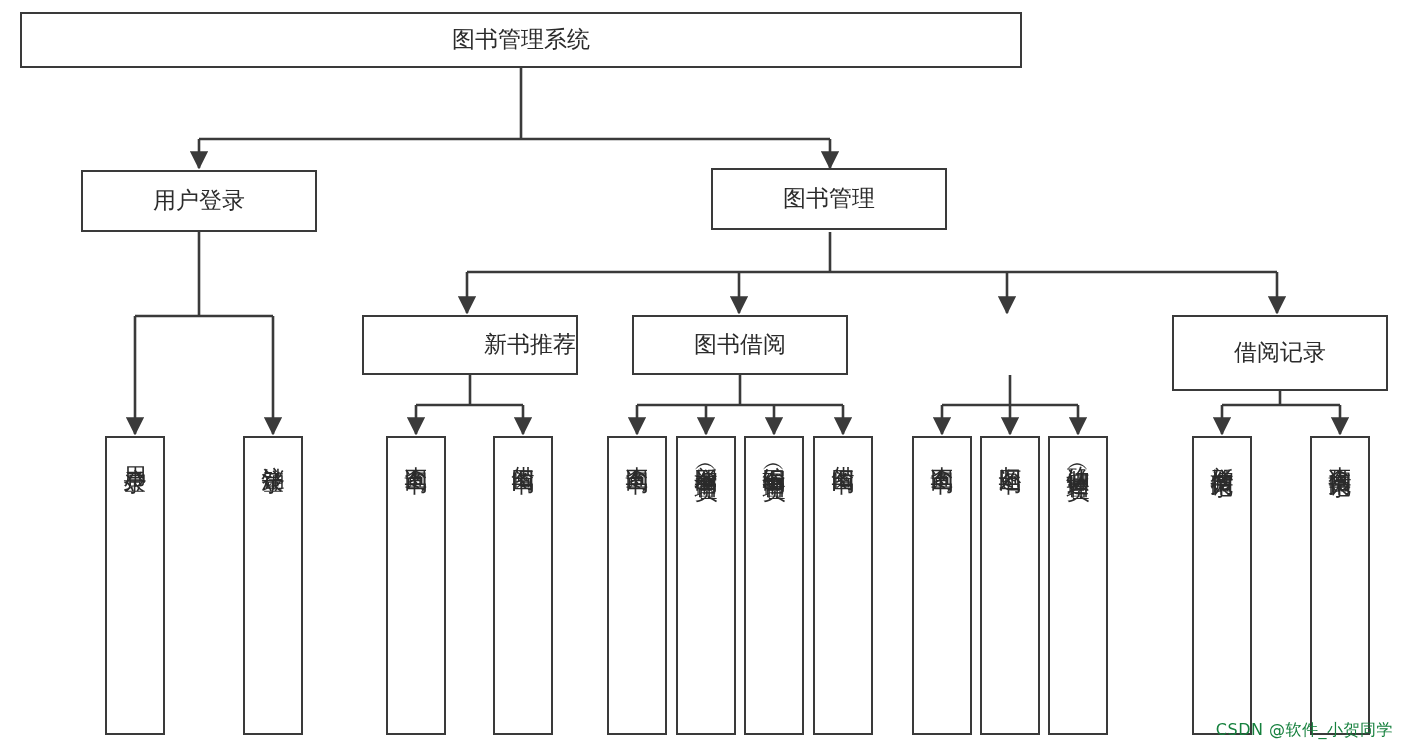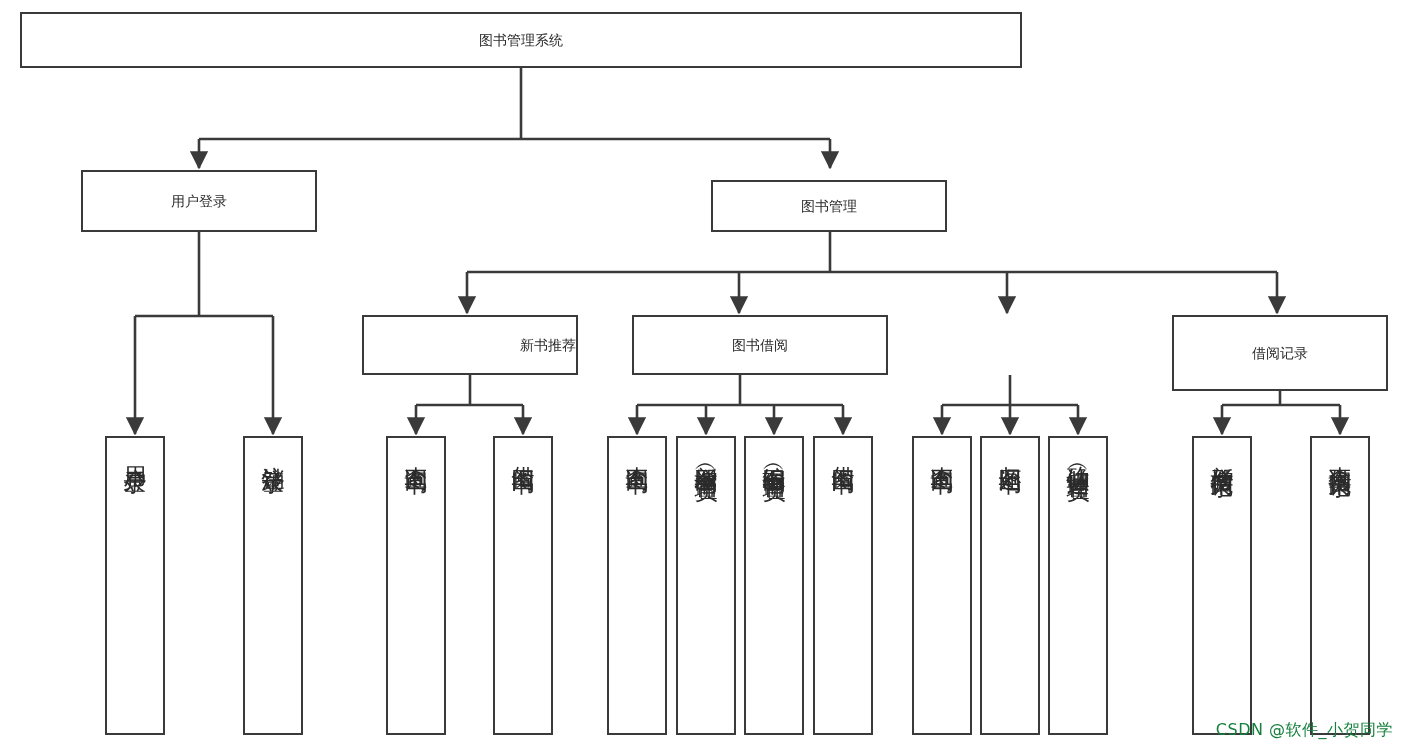--- a/index.html
+++ b/index.html
@@ -37,21 +37,21 @@
     color: #2b2b2b;
     z-index: 2;
   }
   .node .label {
     display: block;
     text-align: center;
     line-height: 1.18;
     white-space: nowrap;
   }
   .node.horiz .label {
-    font-size: 14px;
+    font-size: 23px;
   }
   .node.vert {
     align-items: flex-start;
     padding-top: 10px;
   }
   .node.vert .label {
     writing-mode: vertical-rl;
     text-orientation: upright;
     font-size: 23px;
     letter-spacing: 2px;
@@ -129,28 +129,28 @@
     </g>
   </svg>
 
   <div class="node horiz" style="left:20px; top:12px; width:1002px; height:56px;">
     <span class="label">图书管理系统</span>
   </div>
 
   <div class="node horiz" style="left:81px; top:170px; width:236px; height:62px;">
     <span class="label">用户登录</span>
   </div>
-  <div class="node horiz" style="left:711px; top:180px; width:236px; height:52px;">
+  <div class="node horiz" style="left:711px; top:168px; width:236px; height:62px;">
     <span class="label">图书管理</span>
   </div>
 
   <div class="node horiz" style="left:362px; top:315px; width:216px; height:60px;justify-content:flex-end;">
     <span class="label">新书推荐</span>
   </div>
-  <div class="node horiz" style="left:632px; top:315px; width:256px; height:60px;">
+  <div class="node horiz" style="left:632px; top:315px; width:216px; height:60px;">
     <span class="label">图书借阅</span>
   </div>
   <div class="node horiz" style="left:1172px; top:315px; width:216px; height:76px;">
     <span class="label">借阅记录</span>
   </div>
 
   <div class="node vert" style="left:105px; top:436px; width:60px; height:299px;">
     <span class="label">用户登录</span>
   </div>
   <div class="node vert" style="left:243px; top:436px; width:60px; height:299px;">

